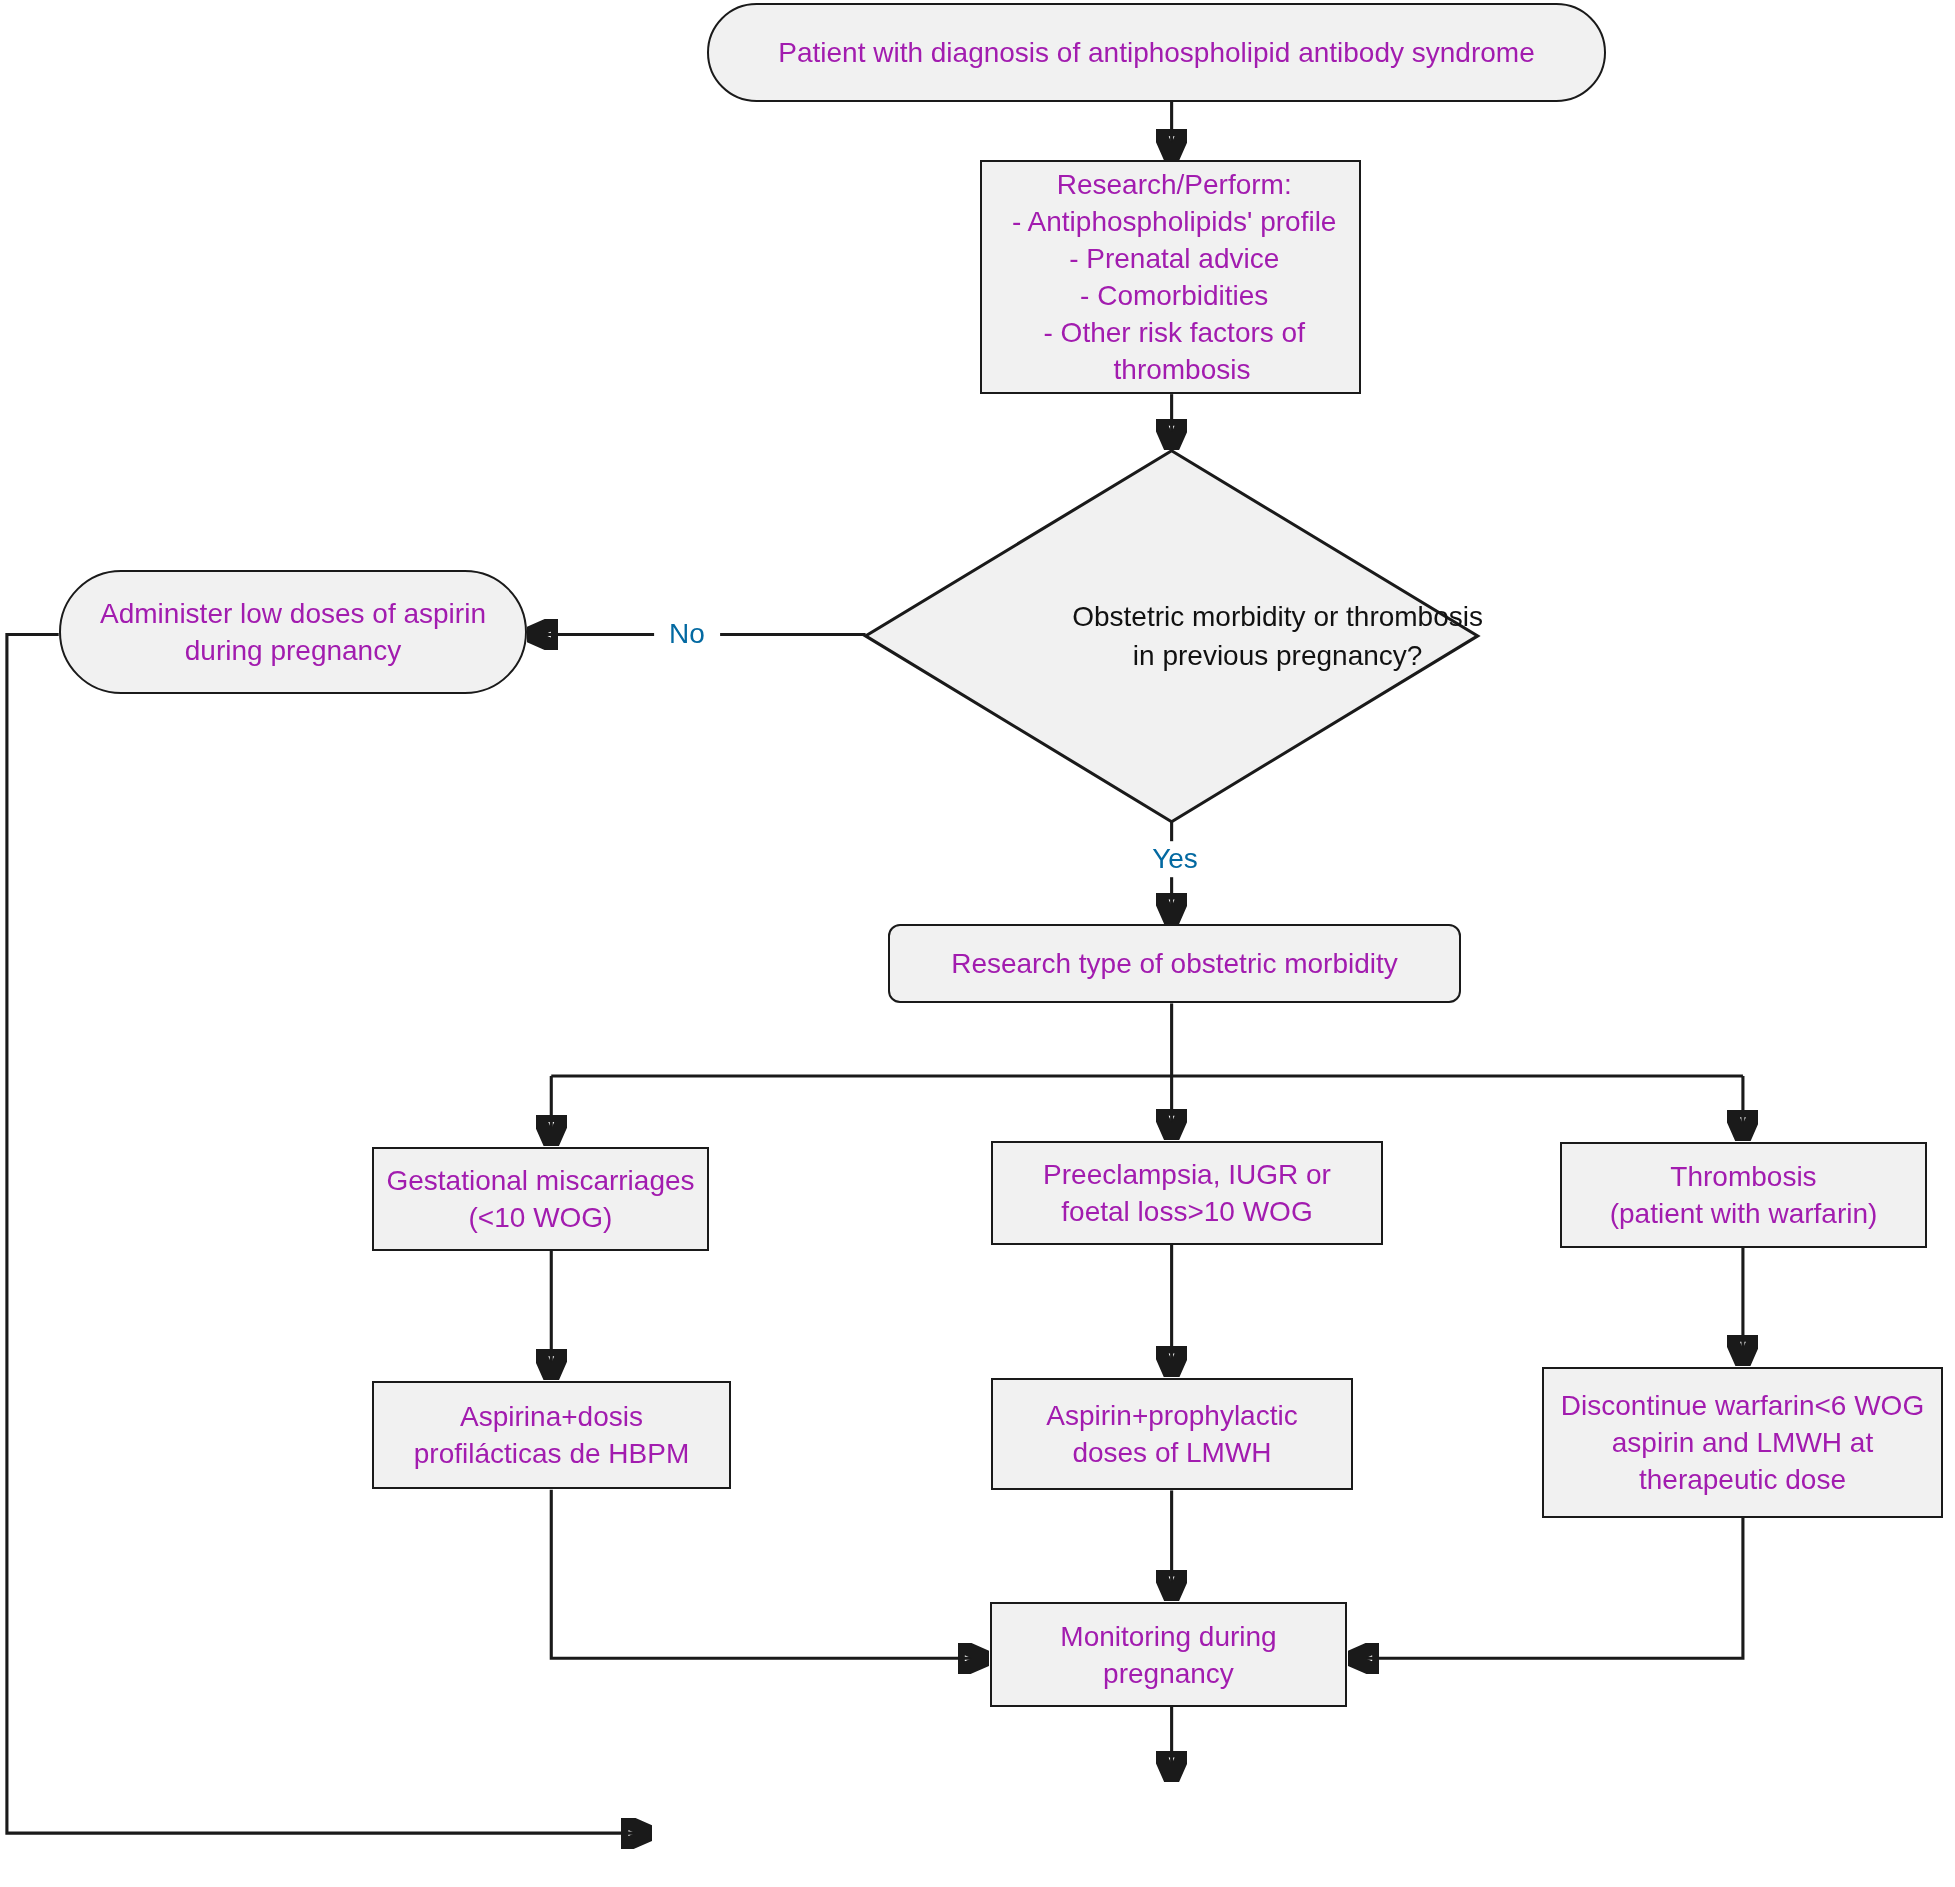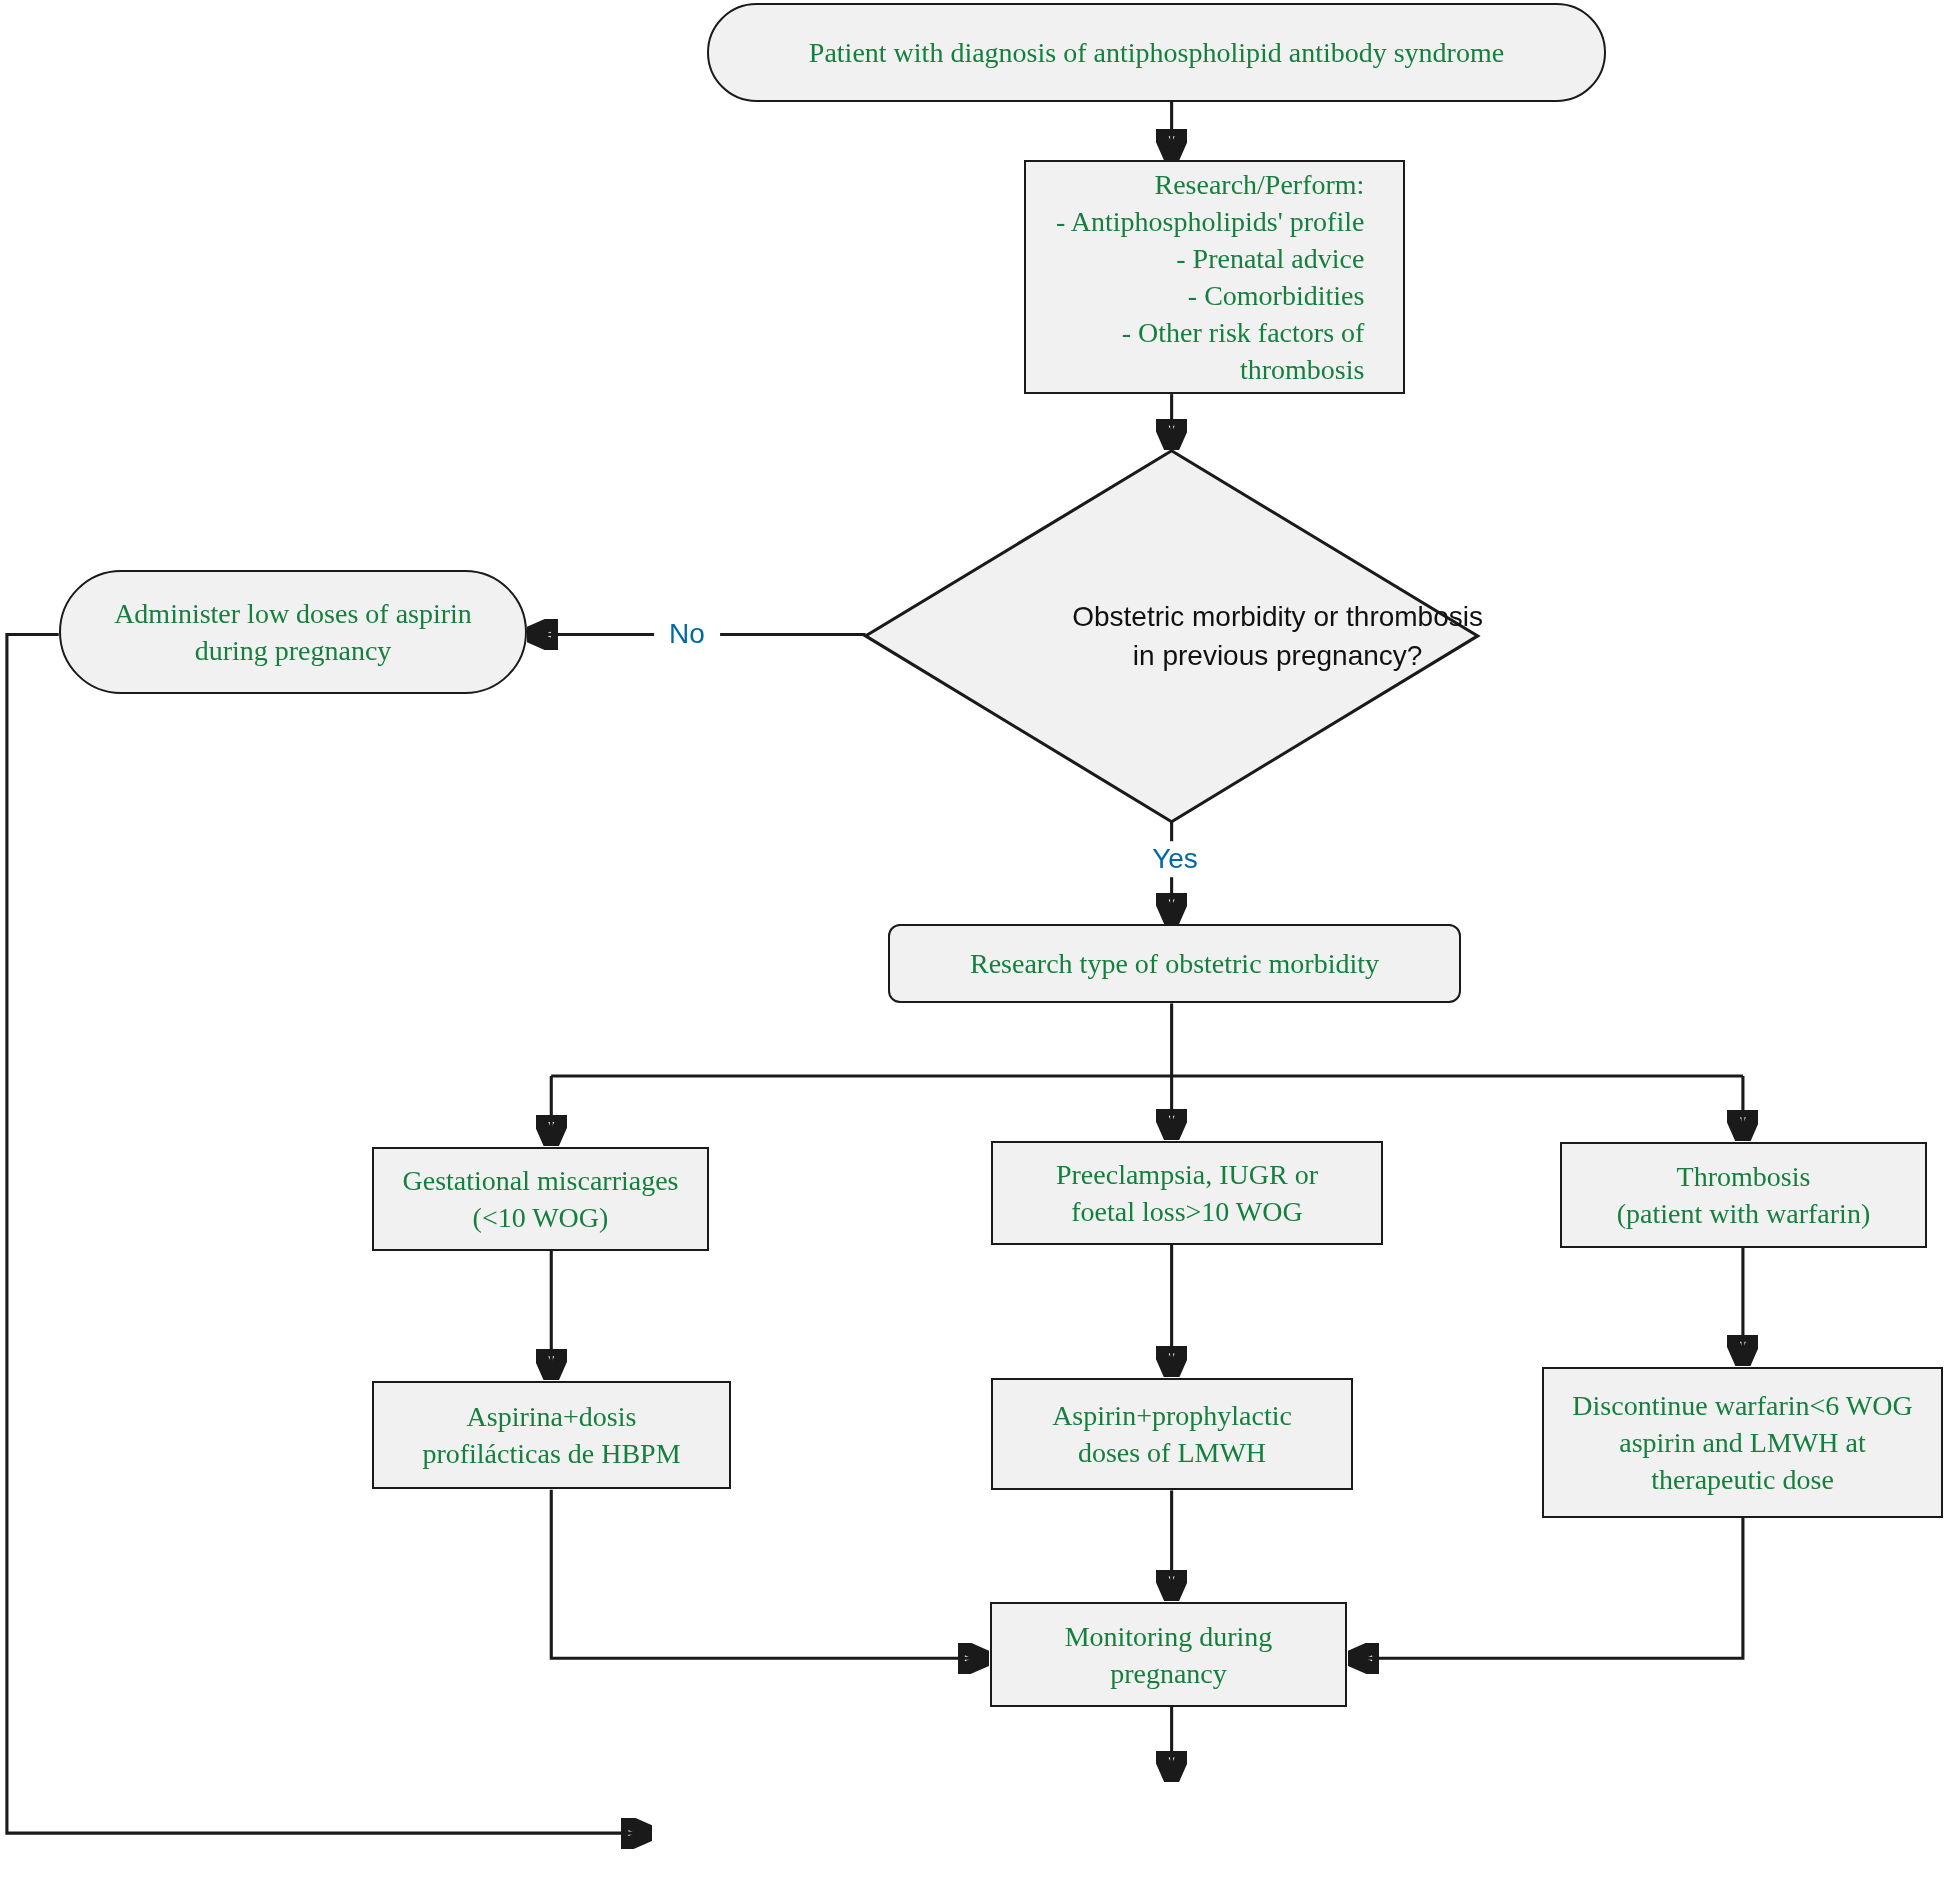--- a/index.html
+++ b/index.html
@@ -38,22 +38,21 @@
     position: absolute;
     box-sizing: border-box;
     background: #f1f1f1;
     border: 2.8px solid #1a1a1a;
     display: flex;
     align-items: center;
     justify-content: center;
     text-align: center;
     font-size: 28px;
     line-height: 37px;
-    color: #15803d;
-    font-family: Liberation Serif, serif;
+    color: #a21caf;
   }
   .node .txt {
     white-space: pre-wrap;
   }
   .stadium {
     border-radius: 138px;
   }
   .ghost {
     position: absolute;
     box-sizing: border-box;
@@ -63,24 +62,23 @@
     align-items: center;
     justify-content: center;
     text-align: center;
     font-size: 28px;
     line-height: 39px;
     color: #111111;
   }
   .ghost .txt { white-space: pre-wrap; }
   .leftalign {
     justify-content: flex-start;
-    text-align: right;
+    text-align: center;
     padding-left: 30px;
     padding-right: 5.5px;
-    margin-left: 44px;
   }
   .edge-label {
     position: absolute;
     transform: translate(-50%, -50%);
     background: #ffffff;
     padding: 2.8px 15px;
     font-size: 28px;
     line-height: 30px;
     color: #0369a1;
   }

